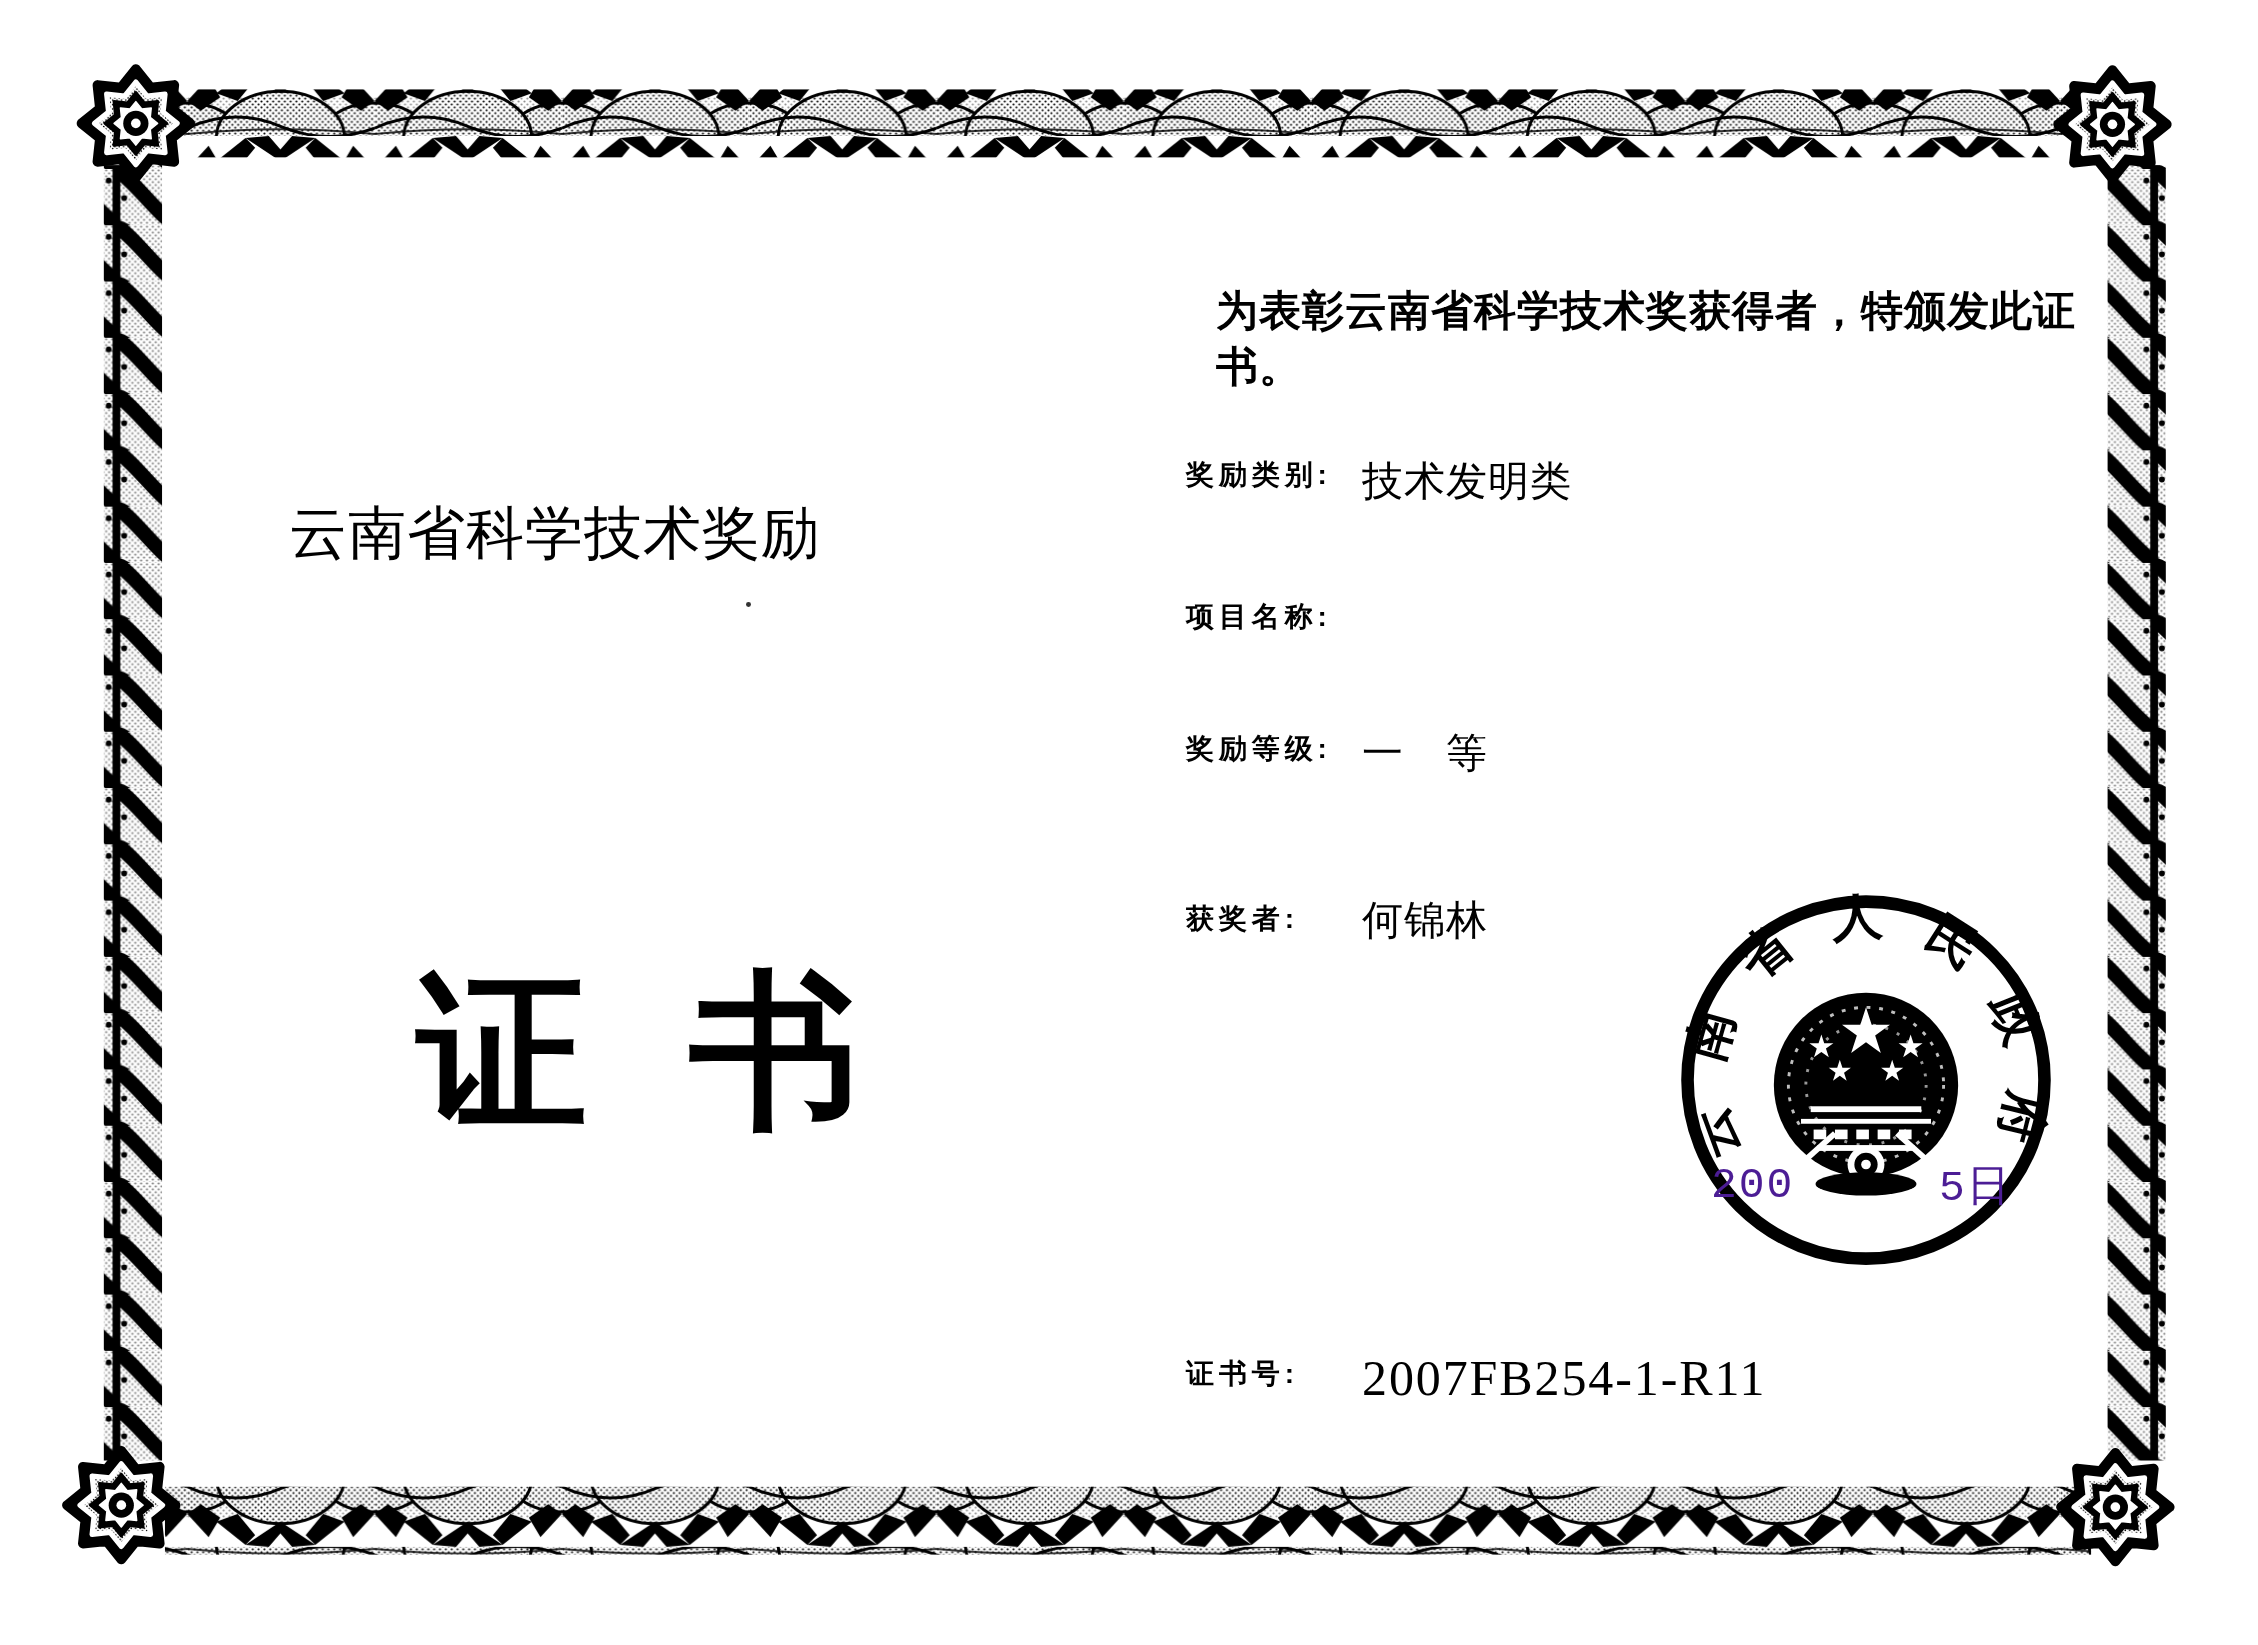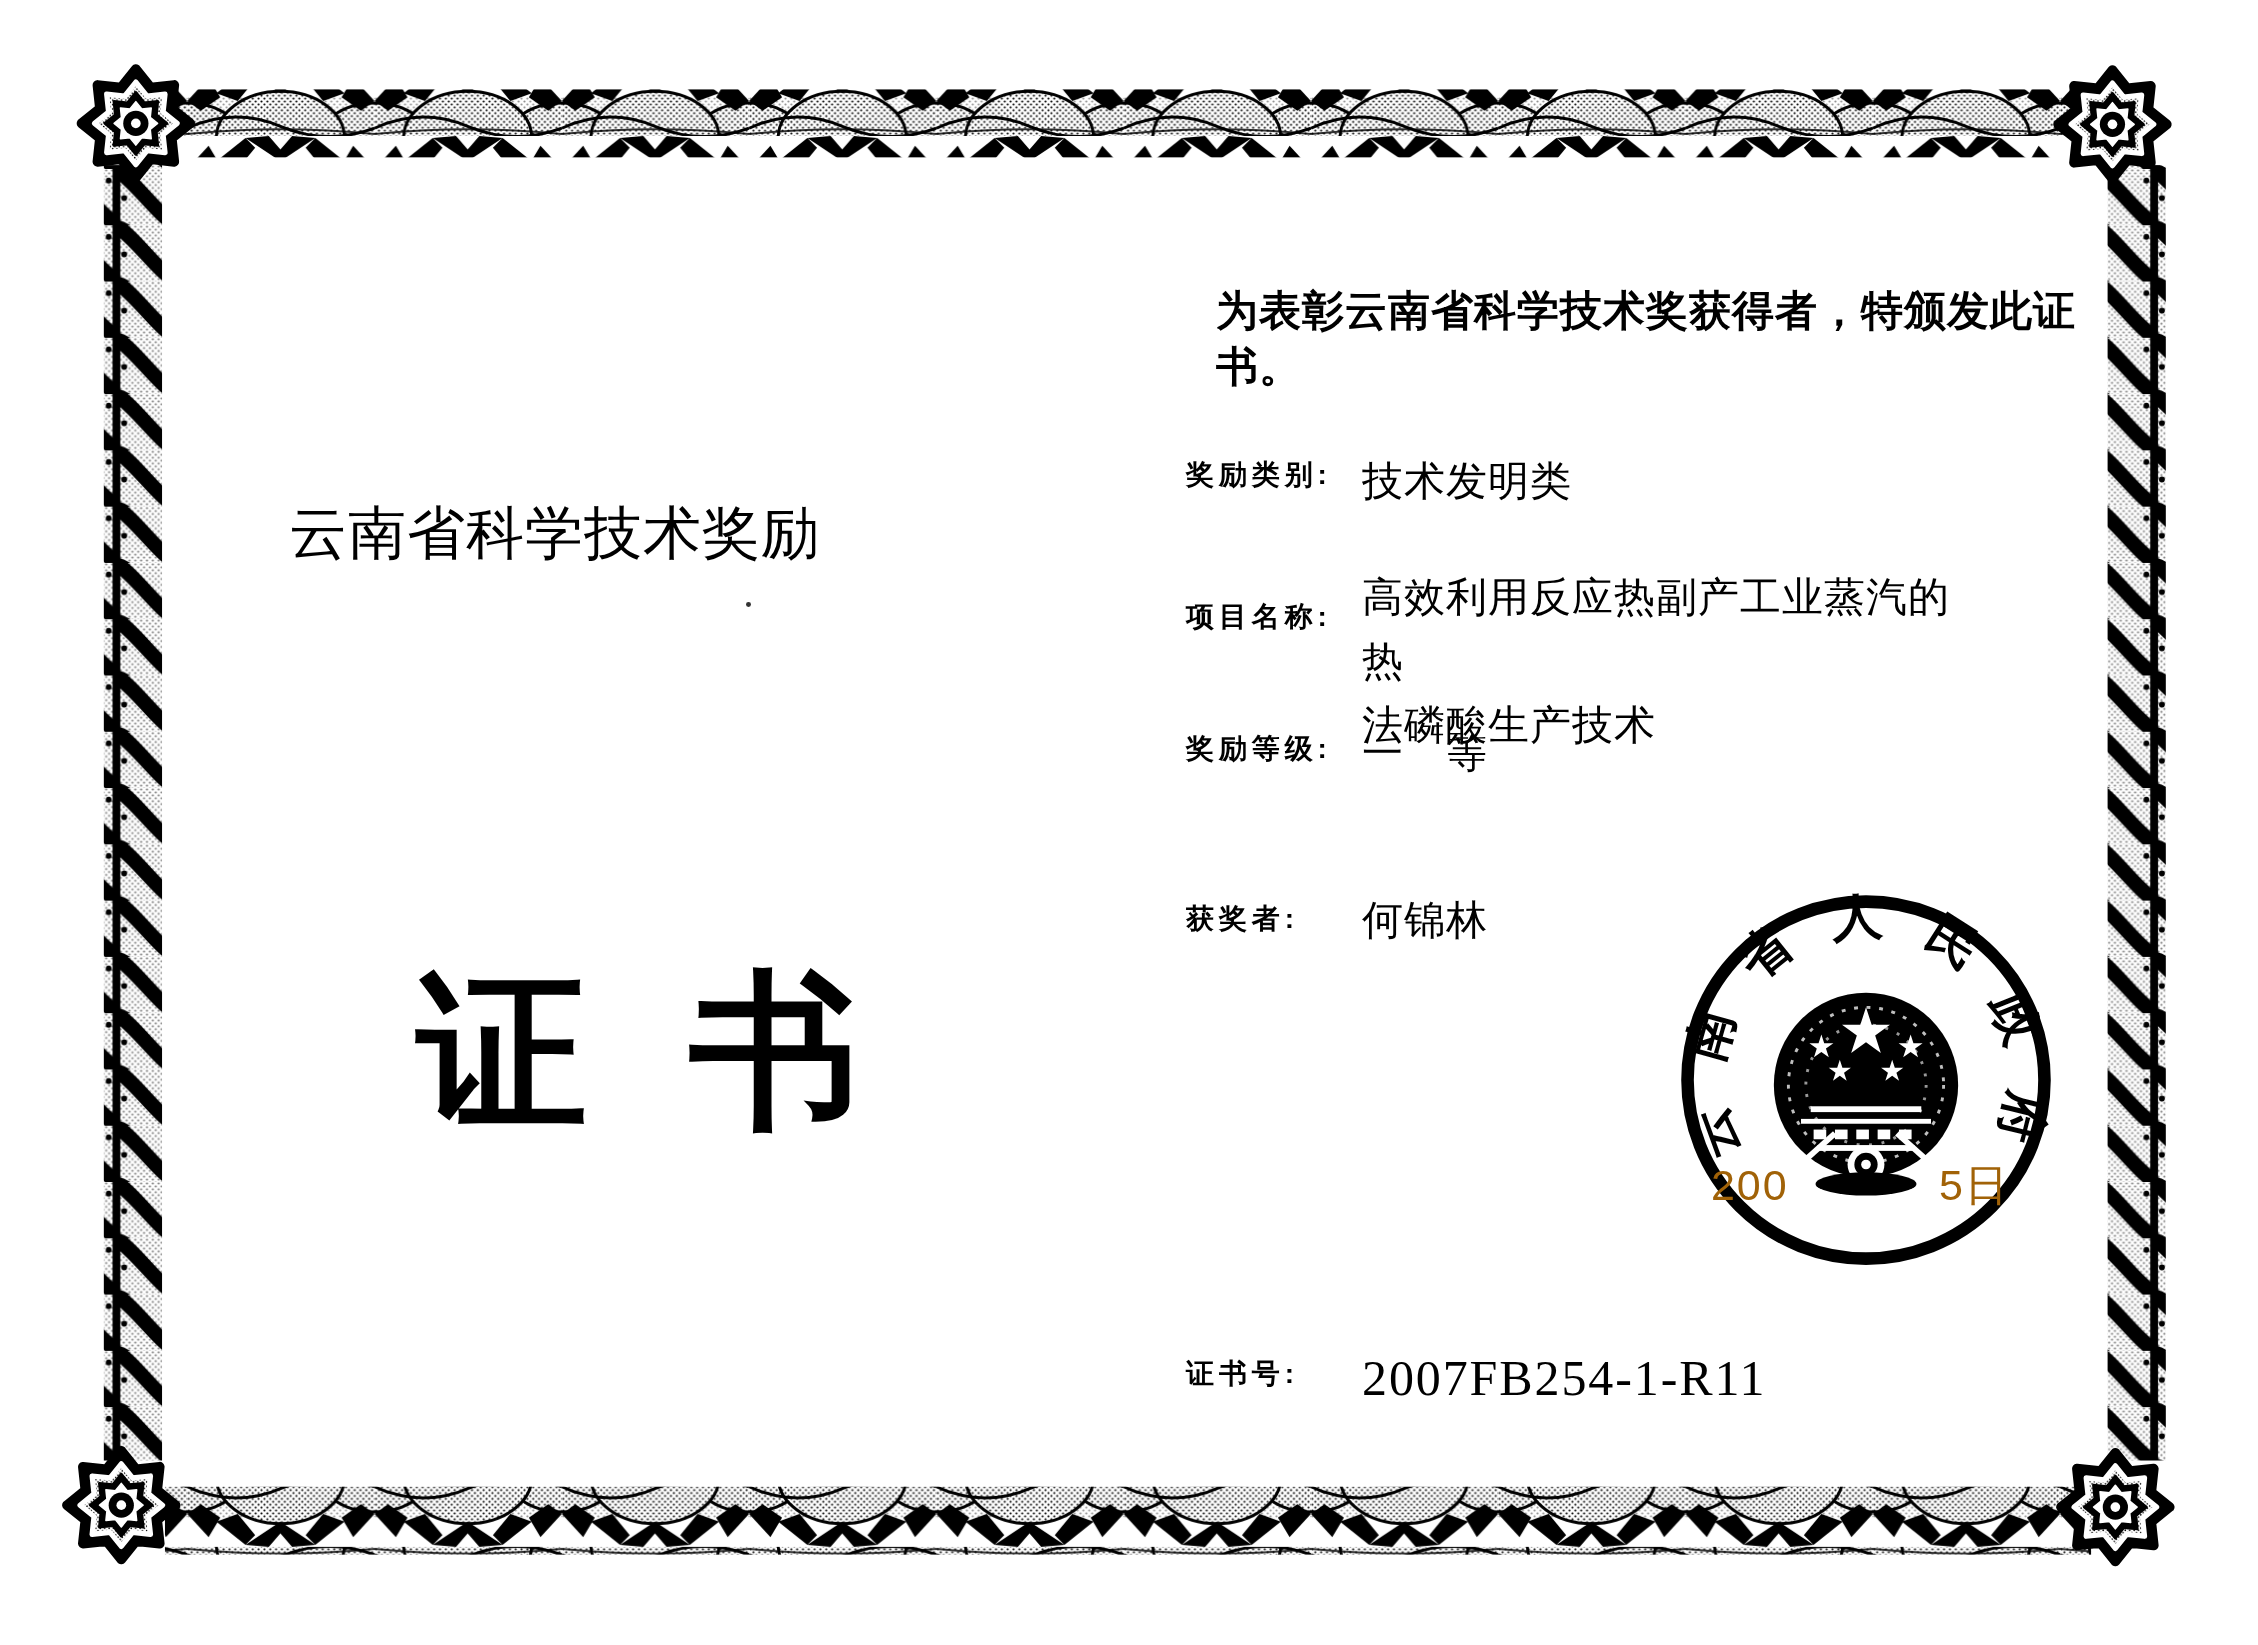--- a/index.html
+++ b/index.html
@@ -39,22 +39,22 @@
     font-size:41px;letter-spacing:1px;
     font-family:"Liberation Serif", serif;
   }
   .value-multiline{line-height:64px;width:621px;}
   .cert-no-value{
     font-family:"Liberation Serif", serif;
     font-size:50px;letter-spacing:1.9px;
   }
   .seal-wrap{left:1672px;top:879px;width:388px;height:408px;}
   .seal-date{
-    font-size:43px;font-family:Liberation Sans, sans-serif;
-    letter-spacing:1.9px;color:#a16207;
+    font-size:43px;font-family:Liberation Mono, monospace;
+    letter-spacing:1.9px;color:#4c1d95;
   }
   .speck{width:4.9px;height:4.9px;background:#000;border-radius:50%;opacity:.8;}
 </style>
 </head>
 <body>
 
 <div class="canvas">
 
   <svg class="abs" style="left:0;top:0" width="2258" height="1646" viewBox="0 0 2327 1696">
     <defs>
@@ -128,24 +128,20 @@
 
   <div class="abs big-label">
     <span>证</span>
     <span>书</span>
   </div>
 
   <div class="abs field-label" style="top:456px">奖励类别:</div>
   <div class="abs field-value" style="top:454px">技术发明类</div>
 
   <div class="abs field-label" style="top:598px">项目名称:</div>
-  <div class="abs field-value value-multiline" style="top:565px">
-    <div>高效利用反应热副产工业蒸汽的热</div>
-    <div>法磷酸生产技术</div>
-  </div>
 
   <div class="abs field-label" style="top:730px">奖励等级:</div>
   <div class="abs field-value" style="top:726px">一　等</div>
 
   <div class="abs field-label" style="top:900px">获奖者:</div>
   <div class="abs field-value" style="top:893px">何锦林</div>
 
   <div class="abs field-label" style="top:1355px">证书号:</div>
   <div class="abs field-value cert-no-value" style="top:1349px">2007FB254-1-R11</div>
 

